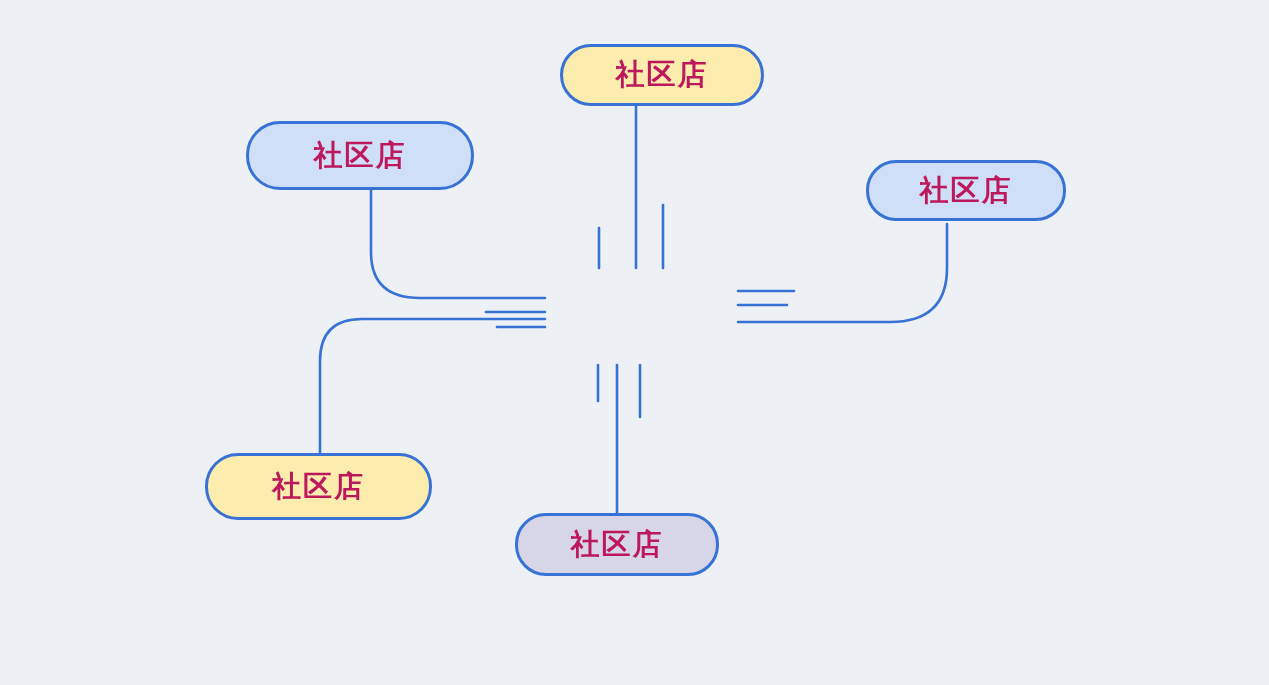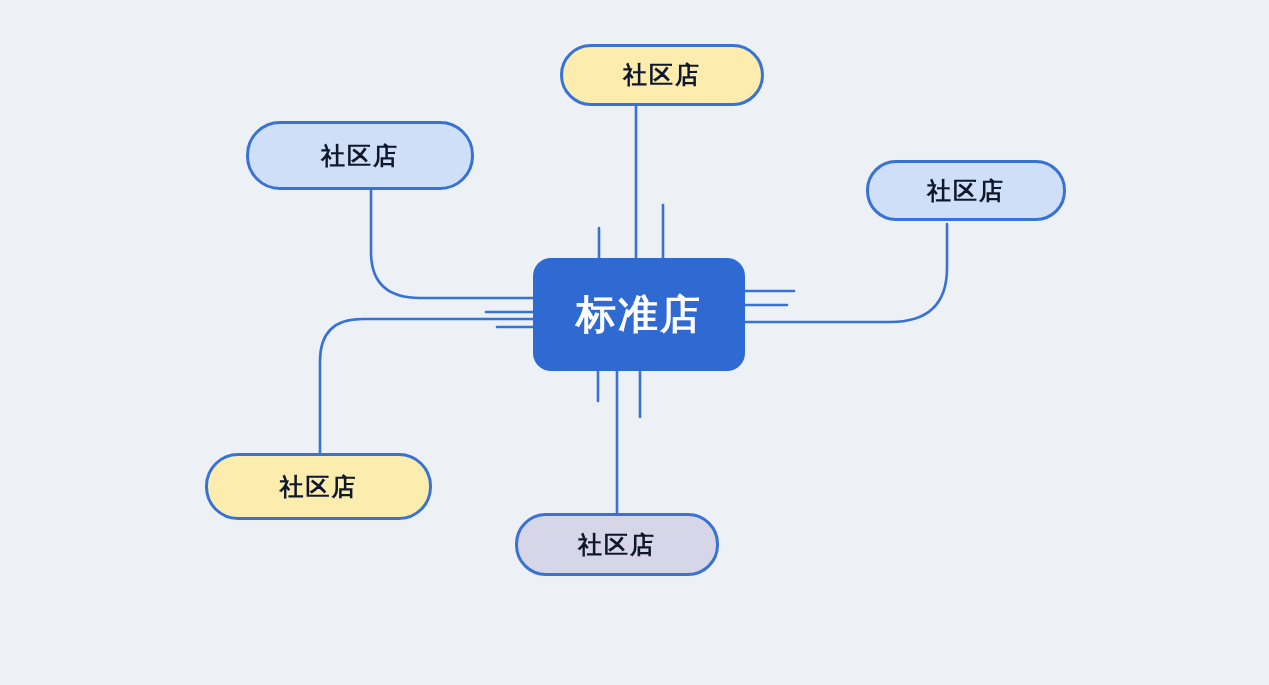--- a/index.html
+++ b/index.html
@@ -39,22 +39,22 @@
   .node.center {
     left: 533px;
     top: 258px;
     width: 212px;
     height: 113px;
     border-radius: 18px;
     font-size: 40px;
   }
   .pill {
     border: 3px solid;
-    color: #0f172a;
-    font-size: 24px;
+    color: #be185d;
+    font-size: 29px;
   }
   .pill.pos-top {
     left: 560px;
     top: 44px;
     width: 204px;
     height: 62px;
     border-radius: 31px;
   }
   .pill.pos-upper-left {
     left: 246px;
@@ -105,23 +105,20 @@
 
     <path d="M 738 322 L 890 322 Q 947 322 947 268 L 947 224" style="stroke: rgb(56, 114, 212);"></path>
     <path d="M 738 291 L 794 291" style="stroke: rgb(56, 114, 212);"></path>
     <path d="M 738 305 L 787 305" style="stroke: rgb(56, 114, 212);"></path>
 
     <path d="M 617 365 L 617 516" style="stroke: rgb(56, 114, 212);"></path>
     <path d="M 598 365 L 598 401" style="stroke: rgb(56, 114, 212);"></path>
     <path d="M 640 365 L 640 417" style="stroke: rgb(56, 114, 212);"></path>
   </svg>
 
-  <div class="node center" style="background-color: rgb(46, 106, 210); color: rgb(255, 255, 255);">
-    <span>标准店</span>
-  </div>
 
   <div class="node pill pos-top" style="background-color: rgb(252, 237, 174); border-color: rgb(56, 114, 212);">
     <span>社区店</span>
   </div>
 
   <div class="node pill pos-upper-left" style="background-color: rgb(207, 223, 247); border-color: rgb(56, 114, 212);">
     <span>社区店</span>
   </div>
 
   <div class="node pill pos-right" style="background-color: rgb(207, 223, 247); border-color: rgb(56, 114, 212);">

